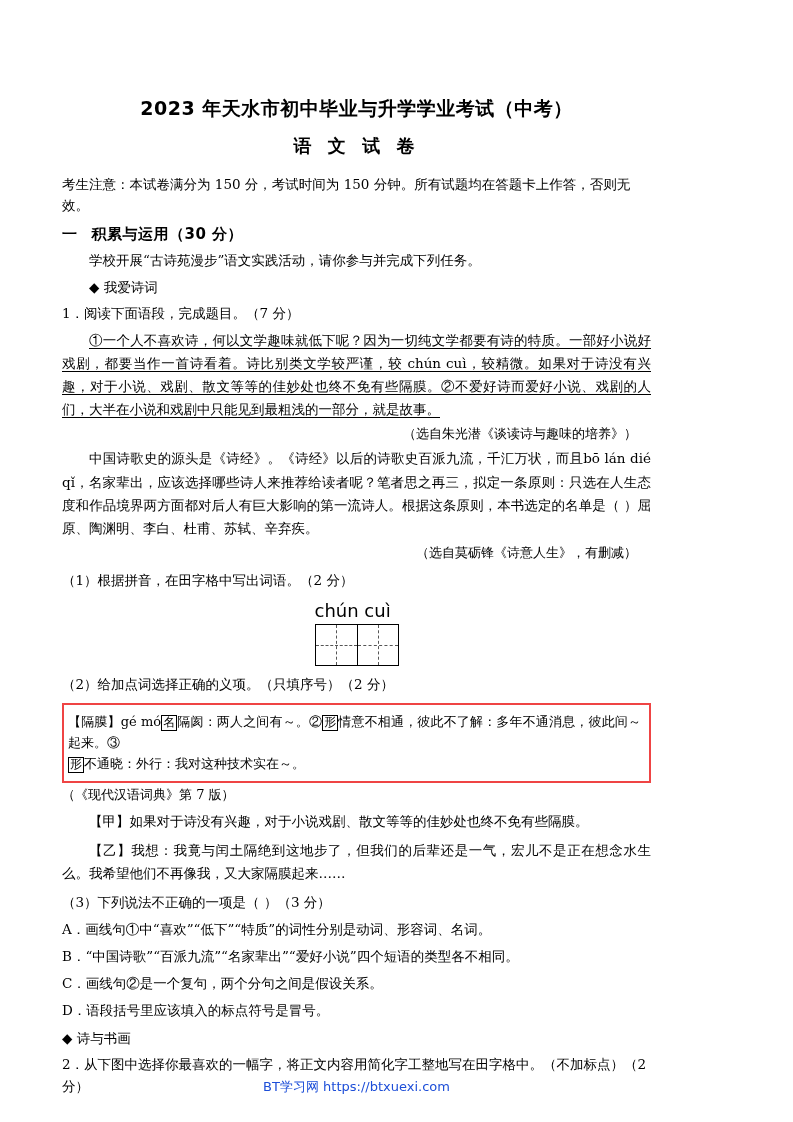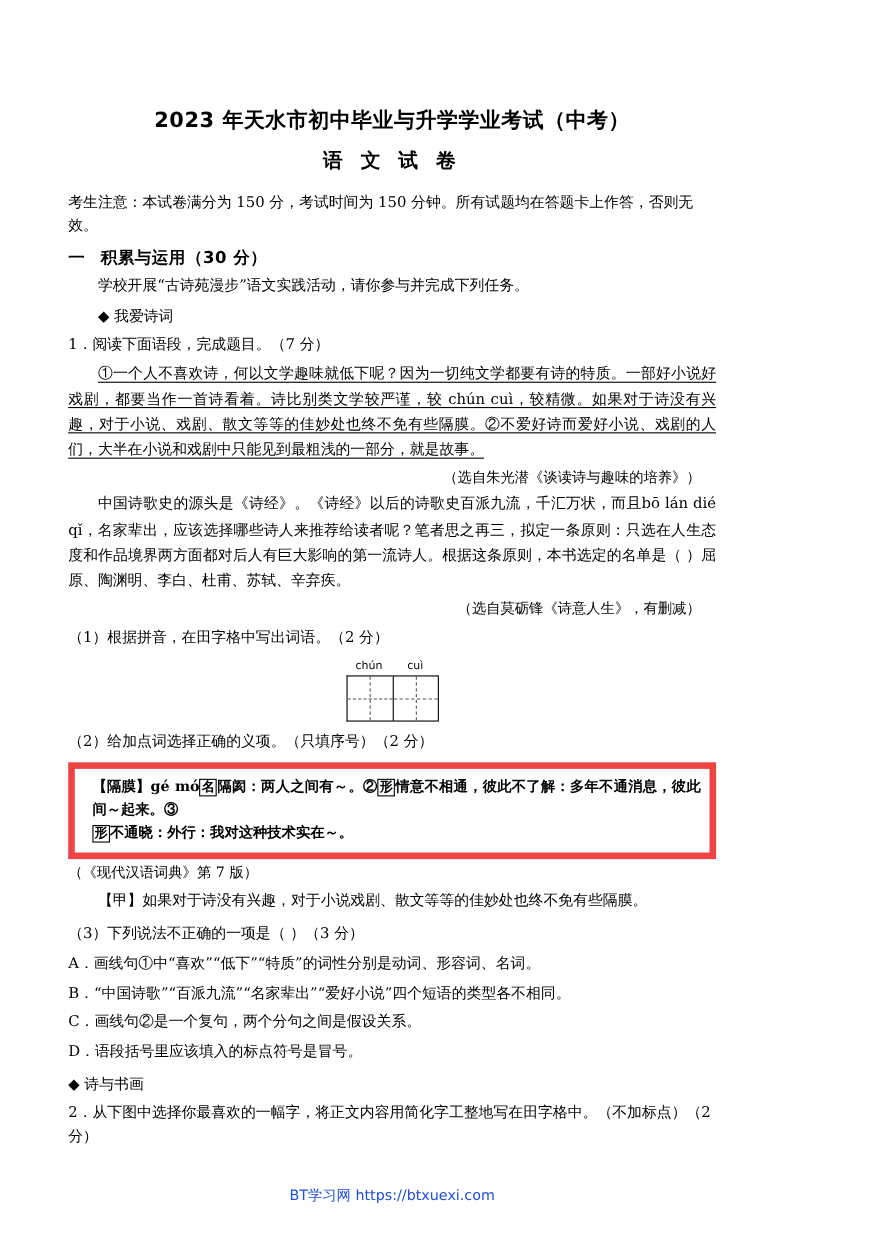--- a/index.html
+++ b/index.html
@@ -91,21 +91,21 @@
   
   .grid-wrap {
     margin-top: 8px;
     display: flex;
     justify-content: center;
     gap: 40px;
   }
   .grid-group { display: flex; flex-direction: column; align-items: center; }
   .pinyin-row {
     display: flex;
-    font-size: 10px;
+    font-size: 18px;
     font-family: "DejaVu Sans", "Liberation Sans", sans-serif;
     margin-bottom: 3px;
   }
   .pinyin-cell {
     width: 42px;
     text-align: center;
   }
   .boxes { display: flex; }
   .tz {
     width: 42px;
@@ -124,27 +124,26 @@
   .tz::before {
     left: 0; right: 0; top: 50%;
     border-top: 1px dashed #555;
   }
   .tz::after {
     top: 0; bottom: 0; left: 50%;
     border-left: 1px dashed #555;
   }
   
   .dict-box {
-    border: 6px solid #ef4444;
-    padding: 6px 8px 7px 16px;
+    border: 2px solid #ef4444;
+    padding: 6px 8px 7px 4px;
     margin-top: 7px;
     font-size: 13px;
     line-height: 1.62;
     text-align: justify;
-    font-weight: bold;
   }
   .sq {
     display: inline-block;
     border: 1px solid #000;
     padding: 0 1px;
     line-height: 1.15;
     font-size: 12px;
   }
   .dict-src {
     font-size: 13px;
@@ -220,20 +219,21 @@
   <div class="sub-q">（2）给加点词选择正确的义项。（只填序号）（2 分）</div>
 
   <div class="dict-box">
     <span>【隔膜】</span><span>gé mó</span><span class="sq">名</span><span>隔阂：两人之间有～。</span><span>②</span><span class="sq">形</span><span>情意不相通，彼此不了解：多年不通消息，彼此间～起来。</span><span>③</span><br>
     <span class="sq">形</span><span>不通晓：外行：我对这种技术实在～。</span>
   </div>
 
   <div class="dict-src">（《现代汉语词典》第 7 版）</div>
 
   <div class="bracket-line">【甲】如果对于诗没有兴趣，对于小说戏剧、散文等等的佳妙处也终不免有些隔膜。</div>
+  <div class="bracket-line">【乙】我想：我竟与闰土隔绝到这地步了，但我们的后辈还是一气，宏儿不是正在想念水生么。我希望他们不再像我，又大家隔膜起来……</div>
 
   <div class="sub-q">（3）下列说法不正确的一项是（    ）（3 分）</div>
 
   <div class="opt-line">A．画线句①中“喜欢”“低下”“特质”的词性分别是动词、形容词、名词。</div>
   <div class="opt-line">B．“中国诗歌”“百派九流”“名家辈出”“爱好小说”四个短语的类型各不相同。</div>
   <div class="opt-line">C．画线句②是一个复句，两个分句之间是假设关系。</div>
   <div class="opt-line">D．语段括号里应该填入的标点符号是冒号。</div>
 
   <div class="bullet-head" style="text-indent:0; margin-top:9px;">◆ 诗与书画</div>
 

